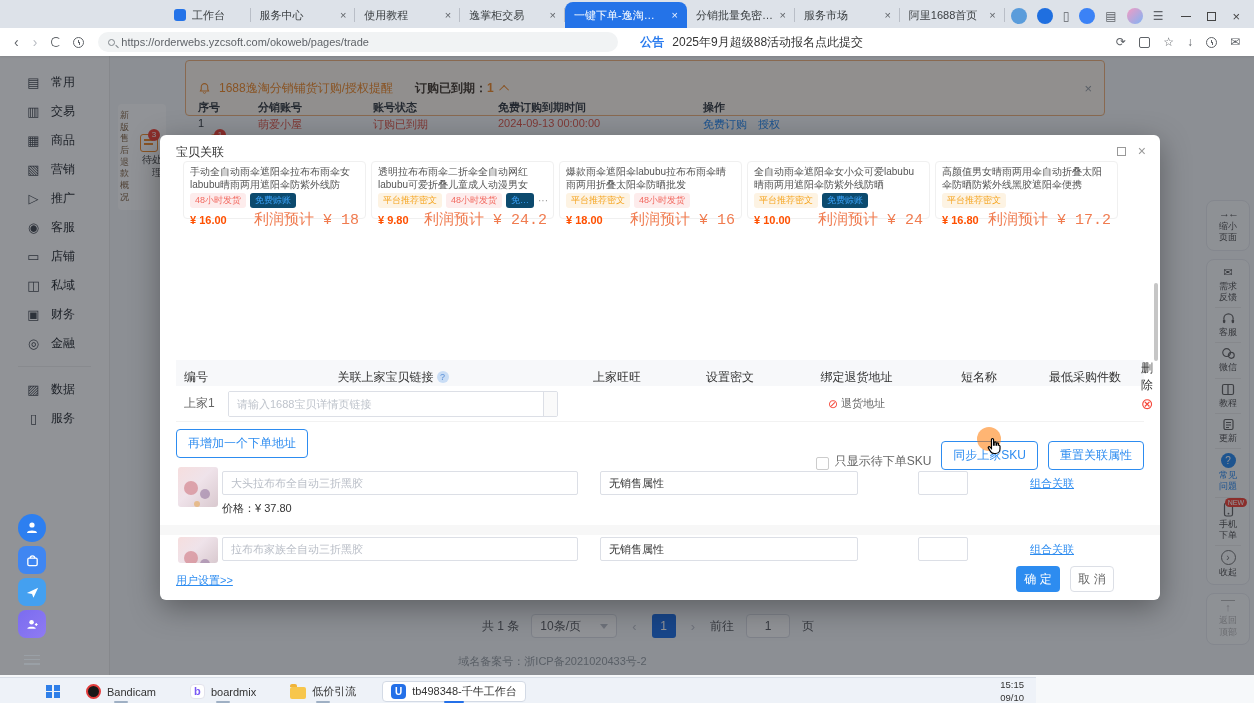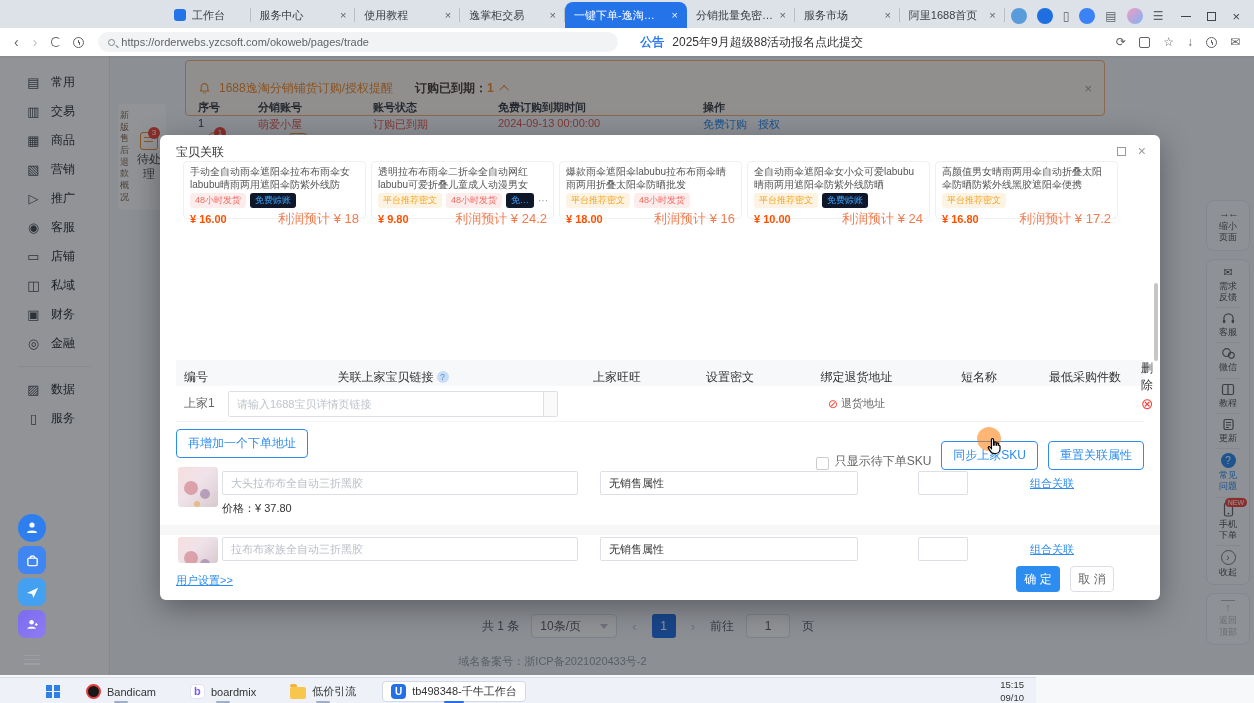--- a/index.html
+++ b/index.html
@@ -48,21 +48,21 @@
   .overlay { position:absolute; left:0; top:56px; width:1254px; height:619px; background:rgba(12,16,24,.45); z-index:5; }
 
   .sidebar1 { position:absolute; left:0; top:0; width:110px; height:619px; background:#fff; border-right:1px solid #ececec; padding-top:12px; }
   .s1-item { display:flex; align-items:center; gap:10px; padding:0 0 0 26px; height:29px; font-size:12px; color:#2f3338; }
   .s1-ic { font-size:13px; color:#4a4f57; width:15px; text-align:center; }
   .s1-div { height:1px; background:#eee; margin:8px 18px; }
 
   .sidebar2 { position:absolute; left:118px; top:48px; width:48px; background:#fff; border-radius:4px; padding:6px 2px; display:flex; flex-direction:row; align-items:center; gap:7px; }
   .s2-title { font-size:9px; color:#8a6d4f; text-align:center; line-height:1.3; }
   .s2-item { display:flex; flex-direction:column; align-items:center; gap:2px; position:relative; }
-  .s2-label { font-size:12px; color:#555; text-align:center; line-height:1.25; width:26px; word-break:break-all; }
+  .s2-label { font-size:10px; color:#555; text-align:right; line-height:1.25; width:26px; word-break:break-all; }
   .s2-badge { position:absolute; top:-5px; right:2px; min-width:12px; height:12px; border-radius:6px; background:#f5483b; color:#fff; font-size:8px; line-height:12px; text-align:center; padding:0 2px; }
   .s2-doc { width:18px; height:18px; border:1.5px solid #f08c2e; border-radius:3px; position:relative; }
   .s2-doc::after { content:""; position:absolute; left:3px; top:4px; width:9px; height:1.5px; background:#f08c2e; box-shadow:0 4px 0 0 #f08c2e; }
   .s2-glyph { font-size:15px; color:#4a90e2; }
   .s2-yen { width:18px; height:18px; border-radius:50%; border:1.5px solid #f08c2e; color:#f08c2e; font-size:11px; line-height:16px; text-align:center; }
   .s2-ali { font-family:"DejaVu Serif",serif; font-style:italic; font-weight:bold; color:#ff5a00; font-size:17px; line-height:1; }
   .s2-card { width:18px; height:15px; border:1.5px solid #f08c2e; border-radius:3px; position:relative; }
   .s2-card::after { content:"✓"; position:absolute; left:3px; top:-1px; color:#f08c2e; font-size:10px; }
   .s2-col { width:16px; height:16px; border-radius:50%; border:1.2px solid #9aa0a6; color:#9aa0a6; font-size:10px; text-align:center; line-height:14px; }
   .s2-gray { font-size:10px; color:#999; }
@@ -110,25 +110,25 @@
   .m-max { position:absolute; right:34px; top:12px; width:9px; height:9px; border:1px solid #999; }
   .m-close { position:absolute; right:14px; top:8px; font-size:14px; color:#999; }
 
   .cards { position:absolute; left:23px; top:26px; display:flex; gap:5px; }
   .card { width:183px; height:58px; border:1px solid #f0f0f0; border-radius:4px; background:#fff; padding:3px 6px; }
   .card-title { font-size:10px; color:#555; line-height:1.3; height:26px; overflow:hidden; }
   .card-tags { display:flex; align-items:center; gap:4px; margin-top:2px; }
   .tag { font-size:9px; padding:1px 5px; border-radius:3px; white-space:nowrap; }
   .tag.red { background:#fdecec; color:#f2695f; }
   .tag.orange { background:#fdf3e3; color:#f5a623; }
-  .tag.blue { background:#0f172a; color:#3aa0f5; }
+  .tag.blue { background:#0c4a6e; color:#3aa0f5; }
   .tag-more { color:#999; font-size:10px; }
   .card-pricerow { display:flex; align-items:baseline; justify-content:space-between; margin-top:2px; }
   .card-price { color:#ff5000; font-size:11px; font-weight:bold; }
-  .card-profit { color:#f07b4f; font-size:13px; }
+  .card-profit { color:#f07b4f; font-size:15px;font-family:Liberation Mono, monospace; }
 
   .m-scrollthumb { position:absolute; right:2px; top:148px; width:4px; height:78px; background:#c6c6c6; border-radius:2px; }
 
   .mt-grid { display:grid; grid-template-columns:52px 330px 118px 108px 145px 100px 112px 1fr; align-items:center; }
   .mt-head { position:absolute; left:16px; top:225px; width:968px; height:26px; background:#f7f8fa; font-size:12px; color:#333; }
   .mt-head > div { text-align:center; }
   .mt-head > div:first-child { text-align:left; padding-left:8px; }
   .info-c { display:inline-block; width:12px; height:12px; border-radius:50%; background:#c9ddf5; color:#5b8fd6; font-size:9px; line-height:12px; text-align:center; margin-left:3px; vertical-align:1px; }
   .mt-row { position:absolute; left:16px; top:251px; width:968px; height:36px; border-bottom:1px solid #f2f2f2; }
   .mt-rowlabel { font-size:12px; color:#666; padding-left:8px; }

